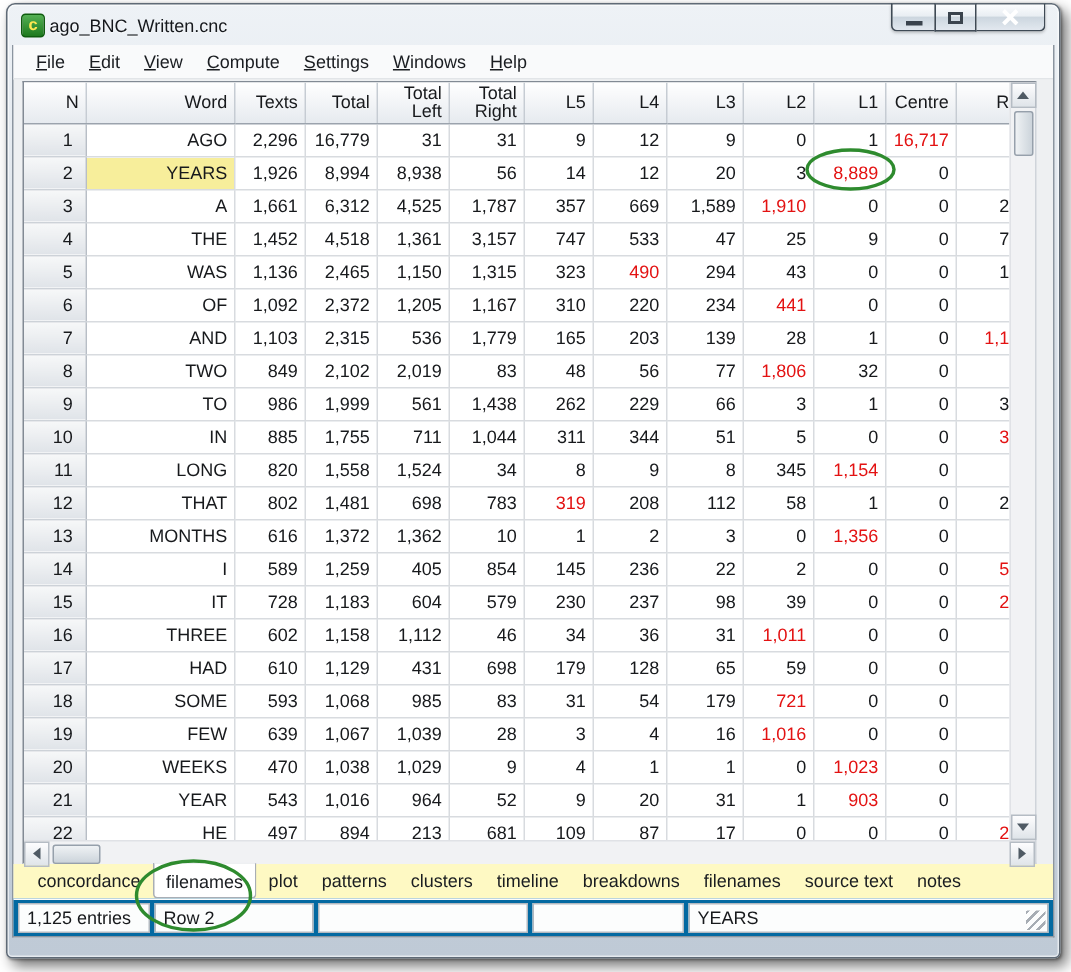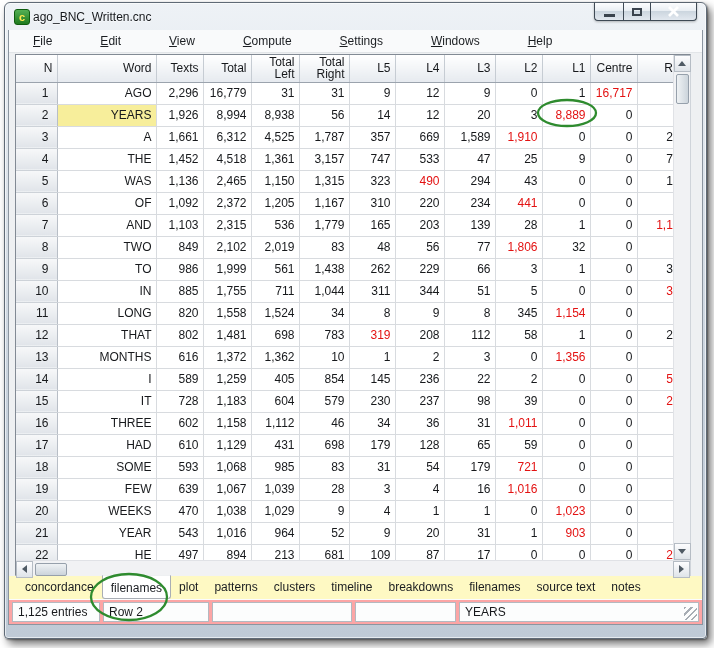--- a/index.html
+++ b/index.html
@@ -25,21 +25,21 @@
   .cap-min { width:29px; border-radius:0 0 0 4px; border-right:none; }
   .cap-max { width:28px; }
   .cap-close { width:46px; border-radius:0 0 4px 0; border-left:none;
     background:linear-gradient(#f4b5a8 0%, #e4english 0, #e08b76 45%, #cd5540 50%, #d96b51 100%); }
   .glyph-min { width:11px; height:3px; background:#3a434d; margin-top:7px; }
   .glyph-max { width:10px; height:8px; border:2px solid #3a434d; background:transparent; }
 
   
   .window-body { margin:0 3px; height:595px; background:#eef0f2; border:1px solid #8b95a0; border-top:none; }
 
-  .menubar { height:23px; background:#f9fafb; border-bottom:1px solid #e2e5e8; display:flex; align-items:center; padding-left:16px; font-size:12px; color:#1a1d21;gap:32px; }
+  .menubar { height:23px; background:#f9fafb; border-bottom:1px solid #e2e5e8; display:flex; align-items:center; padding-left:7px; font-size:12px; color:#1a1d21; }
   .menu-item { padding:3px 8px; }
 
   
   .table-panel { margin-left:6px; margin-top:1px; width:676px; height:522px;
     border:1px solid #828a94; border-right-color:#cfd4da; border-bottom-color:#cfd4da; background:#eef0f2; }
   .grid-area { display:flex; width:674px; height:505px; }
   .grid-viewport { width:657px; height:505px; overflow:hidden; background:#ffffff; }
 
   table.grid { border-collapse:collapse; table-layout:fixed; width:668px; font-size:12px; color:#17191c; }
   .grid th { height:27px; font-weight:normal; text-align:right; padding:0 4px 0 0; vertical-align:middle; line-height:12px;
@@ -61,21 +61,21 @@
   .v-thumb { width:13px; height:30px; margin-top:2px; background:linear-gradient(90deg,#eff2f4,#ccd4db); border:1px solid #96a0ab; border-radius:2px; }
   .h-thumb { width:32px; height:13px; margin-left:2px; background:linear-gradient(#eff2f4,#ccd4db); border:1px solid #96a0ab; border-radius:2px; }
   .sb-track { flex:1; }
 
   
   .tabbar { height:23px; display:flex; align-items:stretch; padding-left:8px; font-size:12px; color:#1a1d21; background:#fef9c3; }
   .tab { padding:4px 8px 0 8px; }
   .tab.selected { background:#ffffff; border:1px solid #a9aeb5; border-top:1px solid #eef0f2; border-radius:0 0 3px 3px; margin-top:-1px; padding-top:5px; }
 
   
-  .statusbar { height:25px; background:#fca5a5; border-top:1px solid #fbfcfd; display:flex; gap:3px; padding:2px 3px; font-size:12px; color:#17191c; position:relative; }
+  .statusbar { height:25px; background:#0369a1; border-top:1px solid #fbfcfd; display:flex; gap:3px; padding:2px 3px; font-size:12px; color:#17191c; position:relative; }
   .status-cell { background:#fcfdfd; border:1px solid #b3b9c0; padding:2px 0 0 5px; white-space:nowrap; overflow:hidden; }
   .sc1 { width:88px; } .sc2 { width:106px; } .sc3 { width:140px; } .sc4 { width:101px; } .sc5 { flex:1; }
   .resize-grip { position:absolute; right:5px; bottom:4px; width:13px; height:13px;
     background:repeating-linear-gradient(-45deg, transparent 0 3px, #a7adb4 3px 4.5px); }
 
   .annotations { position:absolute; left:0; top:0; width:714px; height:648px; pointer-events:none; }
 </style>
 </head>
 <body>
 

